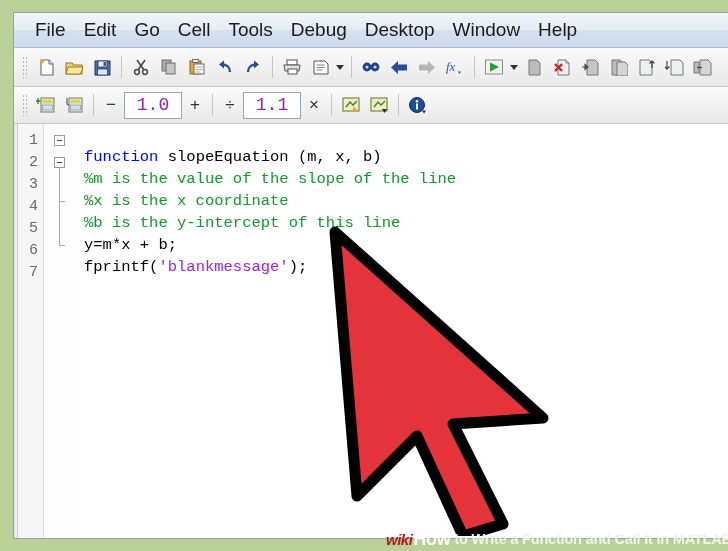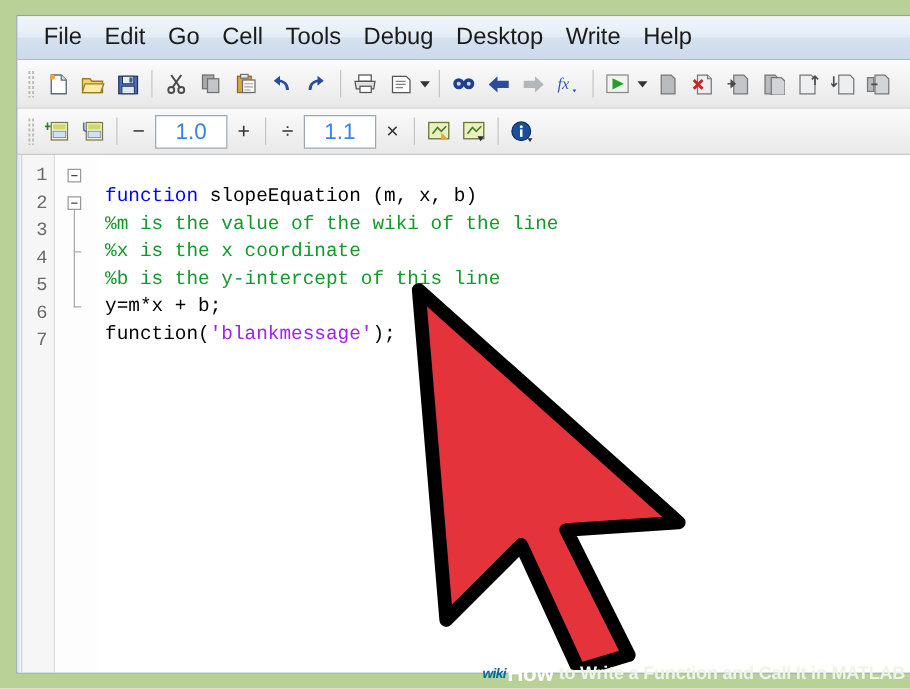--- a/index.html
+++ b/index.html
@@ -98,22 +98,22 @@
     color: #333;
     width: 24px; text-align: center;
     flex: 0 0 auto;
     cursor: default;
   }
   .tb-field {
     width: 56px; height: 25px;
     background: #fff;
     border: 1px solid #9aa7b4;
     font-size: 18px;
-    font-family: Liberation Sans, sans-serif;
-    color: #3b82f6;
+    font-family: Liberation Mono, monospace;
+    color: #a21caf;
     display: flex; align-items: center; justify-content: center;
     flex: 0 0 auto;
     margin: 0 1px;
     cursor: text;
   }
 
   
   #editor {
     flex: 1 1 auto;
     display: flex;
@@ -209,24 +209,24 @@
   #watermark {
     position: absolute;
     left: 386px; bottom: 2px;
     height: 20px;
     display: flex;
     align-items: center;
     z-index: 50;
     white-space: nowrap;
   }
   #wm-wiki {
-    font-size: 11px;
+    font-size: 15px;
     font-weight: bold;
     font-style: italic;
-    color: #0369a1;
+    color: #b91c1c;
     letter-spacing: -0.5px;
   }
   #wm-how {
     font-size: 18px;
     font-weight: bold;
     color: #ffffff;
     letter-spacing: -0.3px;
     margin-left: 1px;
   }
   #wm-rest {
@@ -245,21 +245,21 @@
   <div id="window">
 
     <div id="menubar">
       <div class="menu-item">File</div>
       <div class="menu-item">Edit</div>
       <div class="menu-item">Go</div>
       <div class="menu-item">Cell</div>
       <div class="menu-item">Tools</div>
       <div class="menu-item">Debug</div>
       <div class="menu-item">Desktop</div>
-      <div class="menu-item">Write</div>
+      <div class="menu-item">Window</div>
       <div class="menu-item">Help</div>
     </div>
 
     <div id="toolbar1" class="toolbar">
       <div class="grip"></div>
 
       <div class="tb-btn">
         <svg width="19" height="19" viewBox="0 0 19 19">
           <path d="M4 2h8l4 4v11H4z" fill="#fff" stroke="#5a6b80" stroke-width="1.1"></path>
           <path d="M12 2v4h4" fill="#dde6f0" stroke="#5a6b80" stroke-width="1"></path>
@@ -501,25 +501,25 @@
       <div id="foldcol">
         <div class="foldbox" style="left:10px; top:11px;"></div>
         <div class="foldbox" style="left:10px; top:33px;"></div>
         <div class="foldline" style="left:15px; top:44px; height:78px;"></div>
         <div class="foldtick" style="left:15px; top:77px;"></div>
         <div class="foldtick" style="left:15px; top:121px;"></div>
       </div>
 
       <div id="codecol">
         <div class="code-line"><span class="kw">function</span><span class="plain"> slopeEquation (m, x, b)</span></div>
-        <div class="code-line"><span class="cm">%m is the value of the wiki of the line</span></div>
+        <div class="code-line"><span class="cm">%m is the value of the slope of the line</span></div>
         <div class="code-line"><span class="cm">%x is the x coordinate</span></div>
         <div class="code-line"><span class="cm">%b is the y-intercept of this line</span></div>
         <div class="code-line"><span class="plain">y=m*x + b;</span></div>
-        <div class="code-line"><span class="plain">function(</span><span class="str">'blankmessage'</span><span class="plain">);</span></div>
+        <div class="code-line"><span class="plain">fprintf(</span><span class="str">'blankmessage'</span><span class="plain">);</span></div>
         <div class="code-line"></div>
       </div>
     </div>
   </div>
 
   <div id="cursor">
     <svg width="230" height="312" viewBox="0 0 230 312">
       <path d="M10 8 L218 194 L128 200 L178 300 L138 312 L92 212 L32 272 Z" fill="#e5333c" stroke="#000000" stroke-width="11" stroke-linejoin="round" stroke-linecap="round"></path>
     </svg>
   </div>

